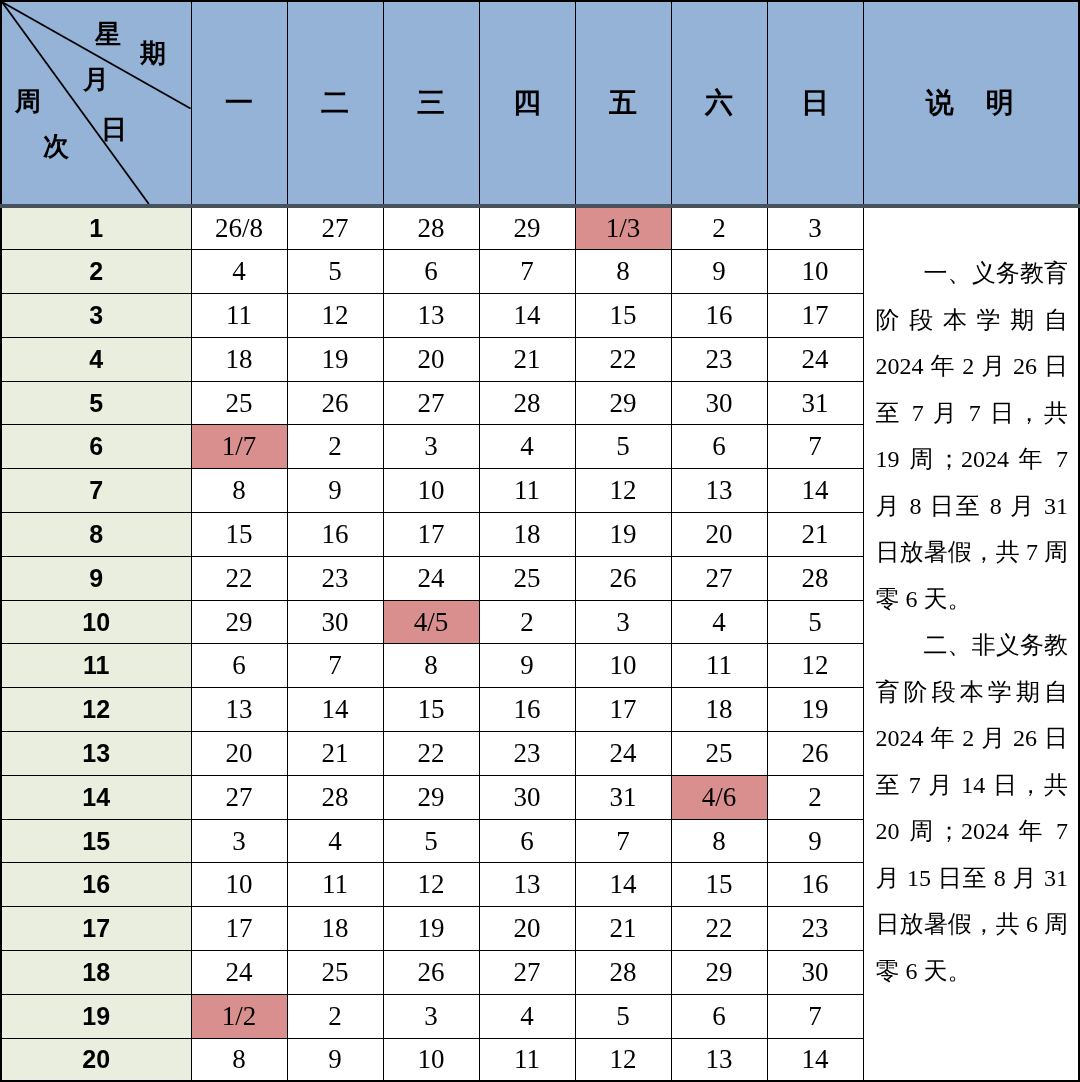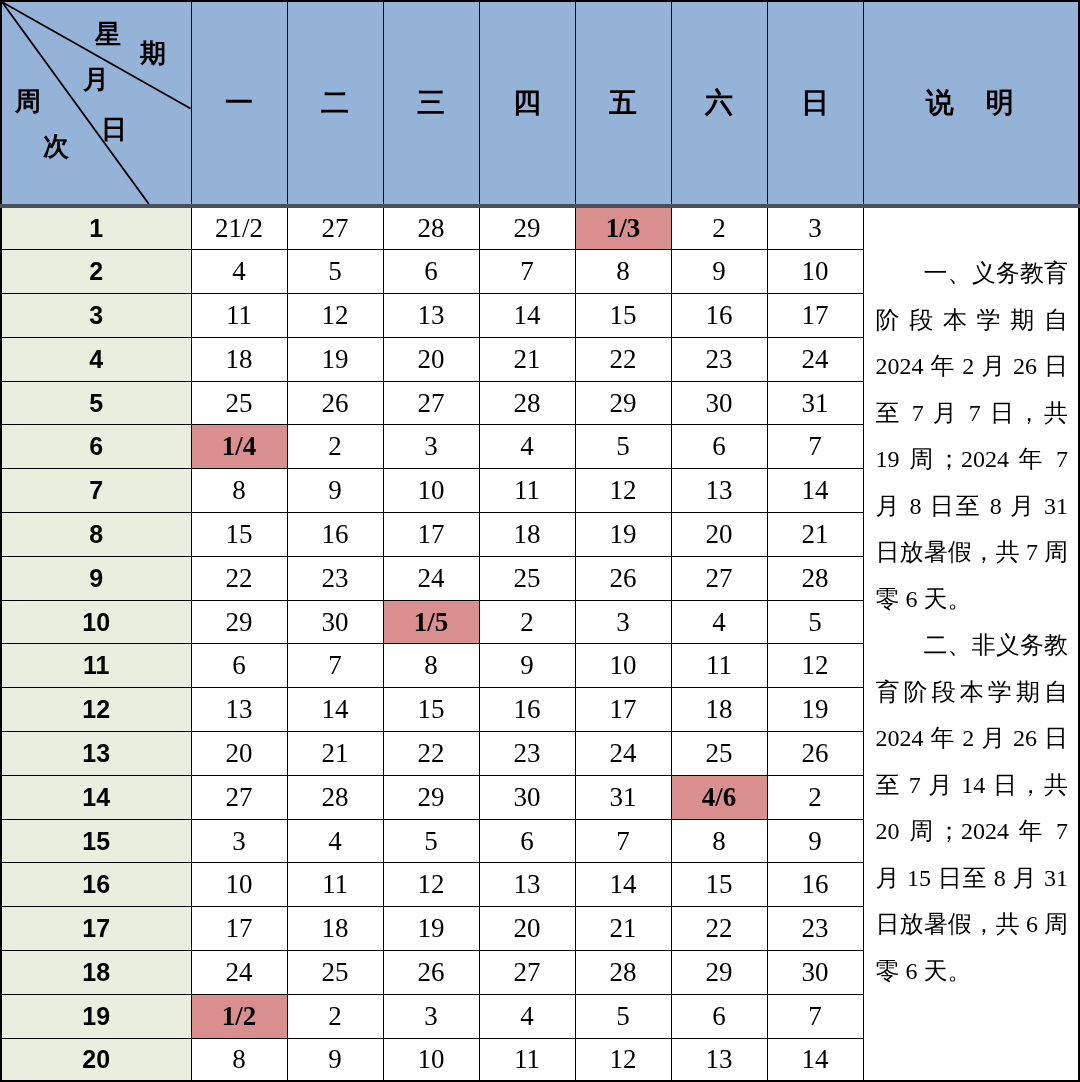--- a/index.html
+++ b/index.html
@@ -44,21 +44,21 @@
   td.week-cell{
     background:var(--week-green);
     font-size:25px;font-weight:700;
     font-family:"Liberation Sans","DejaVu Sans",sans-serif;
   }
   td.date-cell{
     background:#ffffff;
     font-size:27px;font-weight:400;
     font-family:"Liberation Serif","DejaVu Serif",serif;
   }
-  td.date-cell.hl{background:var(--hl-pink);font-weight:bold;}
+  td.date-cell.hl{background:var(--hl-pink);}
   td.notes-cell{
     background:#ffffff;vertical-align:top;
     padding:42px 10px 0 12px;
   }
   td.notes-cell p{
     margin:0;text-indent:2em;
     font-size:24px;line-height:46.5px;
     text-align:justify;text-justify:inter-character;
     font-family:"Liberation Serif","DejaVu Serif",serif;
     font-weight:400;
@@ -99,21 +99,21 @@
       <th>四</th>
       <th>五</th>
       <th>六</th>
       <th>日</th>
       <th class="notes-head">说　明</th>
     </tr>
   </thead>
   <tbody id="weeks-body">
       <tr class="week-row">
     <td class="week-cell">1</td>
-    <td class="date-cell">21/2</td>
+    <td class="date-cell">26/8</td>
     <td class="date-cell">27</td>
     <td class="date-cell">28</td>
     <td class="date-cell">29</td>
     <td class="date-cell hl">1/3</td>
     <td class="date-cell">2</td>
     <td class="date-cell">3</td>
   <td class="notes-cell" rowspan="20">
     <p>一、义务教育阶段本学期自 2024 年 2 月 26 日至 7 月 7 日，共 19 周；2024 年 7 月 8 日至 8 月 31 日放暑假，共 7 周零 6 天。</p>
     <p>二、非义务教育阶段本学期自 2024 年 2 月 26 日至 7 月 14 日，共 20 周；2024 年 7 月 15 日至 8 月 31 日放暑假，共 6 周零 6 天。</p>
   </td>
@@ -153,21 +153,21 @@
     <td class="date-cell">25</td>
     <td class="date-cell">26</td>
     <td class="date-cell">27</td>
     <td class="date-cell">28</td>
     <td class="date-cell">29</td>
     <td class="date-cell">30</td>
     <td class="date-cell">31</td>
   </tr>
       <tr class="week-row">
     <td class="week-cell">6</td>
-    <td class="date-cell hl">1/4</td>
+    <td class="date-cell hl">1/7</td>
     <td class="date-cell">2</td>
     <td class="date-cell">3</td>
     <td class="date-cell">4</td>
     <td class="date-cell">5</td>
     <td class="date-cell">6</td>
     <td class="date-cell">7</td>
   </tr>
       <tr class="week-row">
     <td class="week-cell">7</td>
     <td class="date-cell">8</td>
@@ -195,21 +195,21 @@
     <td class="date-cell">24</td>
     <td class="date-cell">25</td>
     <td class="date-cell">26</td>
     <td class="date-cell">27</td>
     <td class="date-cell">28</td>
   </tr>
       <tr class="week-row">
     <td class="week-cell">10</td>
     <td class="date-cell">29</td>
     <td class="date-cell">30</td>
-    <td class="date-cell hl">1/5</td>
+    <td class="date-cell hl">4/5</td>
     <td class="date-cell">2</td>
     <td class="date-cell">3</td>
     <td class="date-cell">4</td>
     <td class="date-cell">5</td>
   </tr>
       <tr class="week-row">
     <td class="week-cell">11</td>
     <td class="date-cell">6</td>
     <td class="date-cell">7</td>
     <td class="date-cell">8</td>

